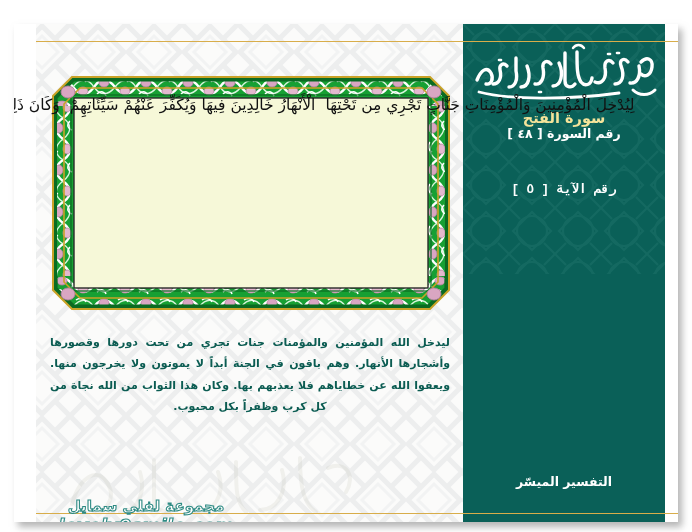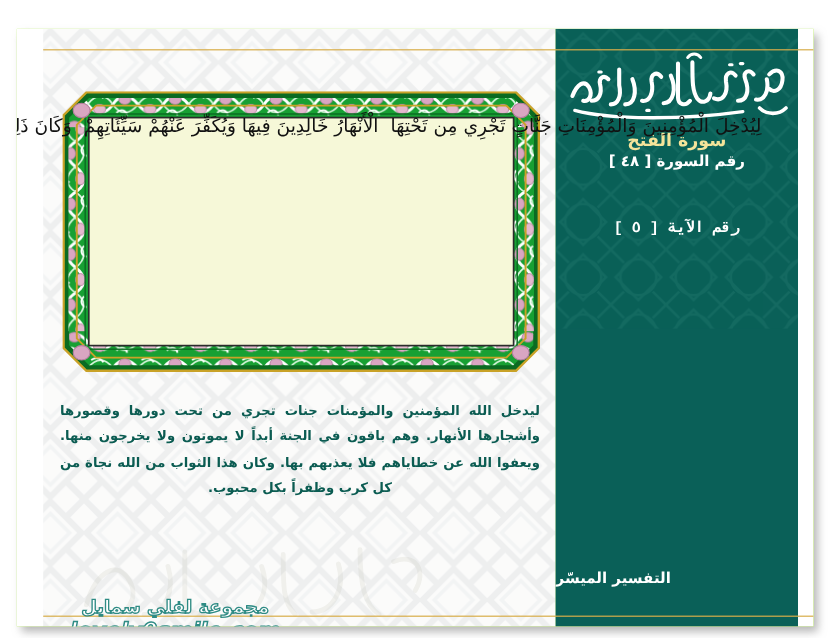--- a/index.html
+++ b/index.html
@@ -125,21 +125,21 @@
   }
   .meta-line.m1 { margin-top: 22px; }
   .meta-line.m2 { }
   .meta-line.m3 { margin-top: 40px; font-family: Liberation Mono, monospace; }
 
   .sidebar-footer {
     position: absolute;
     left: 0;
     right: 0;
     top: 448px;
-    text-align: left;
+    text-align: center;
     color: #ffffff;
     direction: rtl;
     z-index: 3;
   }
   .sidebar-footer .fl {
     font-size: 12.5px;
     font-weight: bold;
     line-height: 1.55;
   }
 

